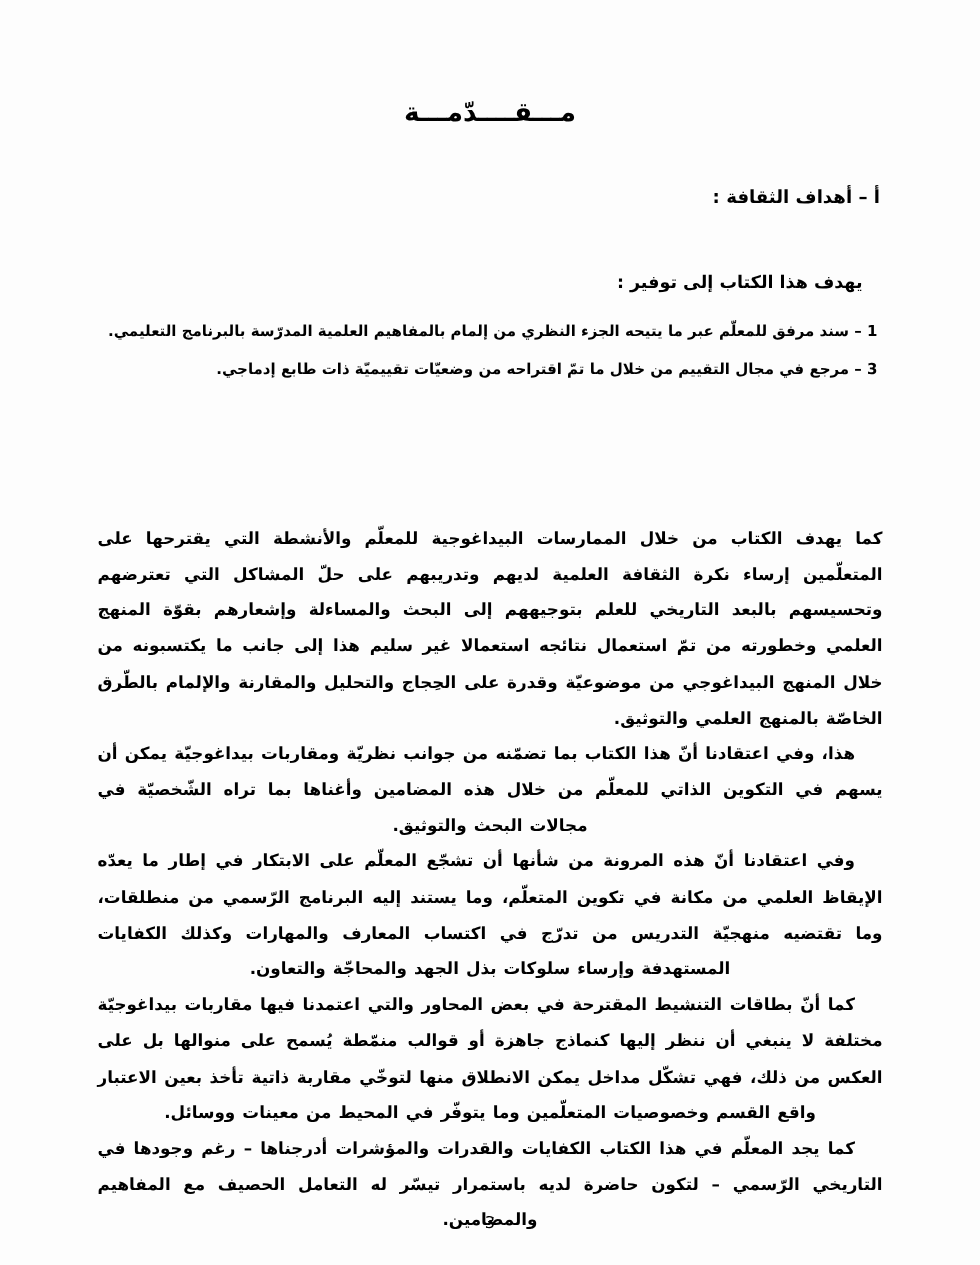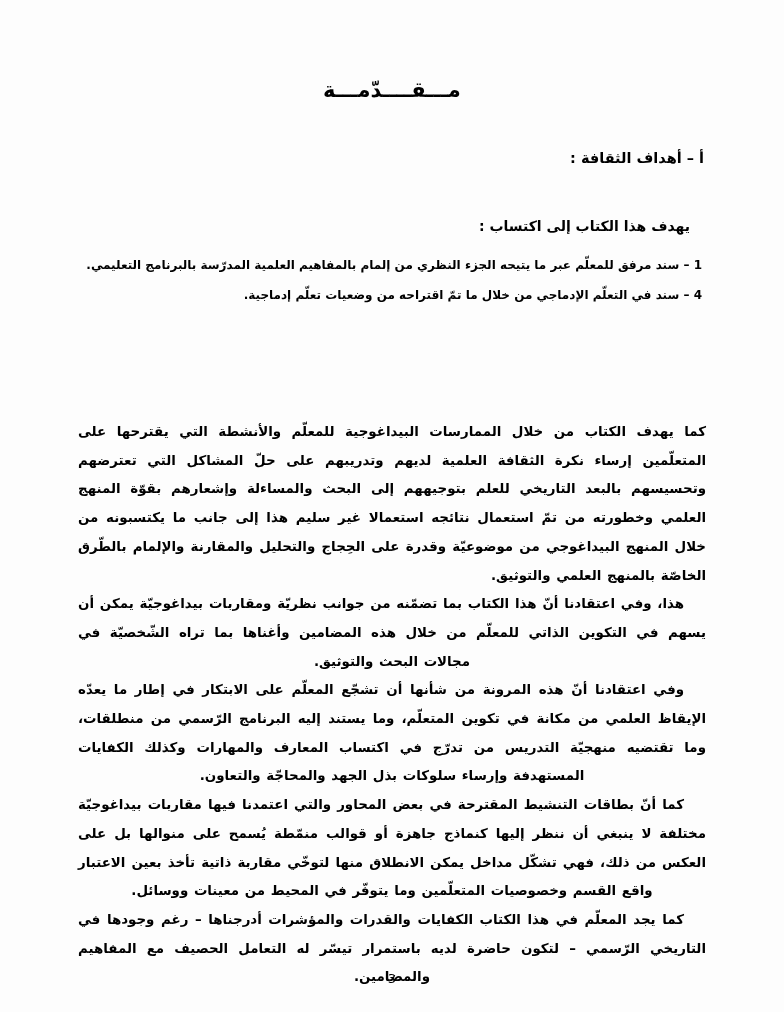--- a/index.html
+++ b/index.html
@@ -129,30 +129,30 @@
 </head>
 <body>
 
 <div class="page">
   <div class="content">
 
     <h1 class="doc-title">مـــقــــدّمـــة</h1>
 
     <div class="section-heading">أ – أهداف الثقافة :</div>
 
-    <div class="intro-line">يهدف هذا الكتاب إلى اكتساب :</div>
+    <div class="intro-line">يهدف هذا الكتاب إلى توفير :</div>
 
     <div class="num-list">
       <div class="num-item">
         <span class="marker">1 –</span>
         <span class="txt">سند مرفق للمعلّم عبر ما يتيحه الجزء النظري من إلمام بالمفاهيم العلمية المدرّسة بالبرنامج التعليمي.</span>
       </div>
       <div class="num-item">
-        <span class="marker">4 –</span>
-        <span class="txt">سند في التعلّم الإدماجي من خلال ما تمّ اقتراحه من وضعيات تعلّم إدماجية.</span>
+        <span class="marker">3 –</span>
+        <span class="txt">مرجع في مجال التقييم من خلال ما تمّ اقتراحه من وضعيّات تقييميّة ذات طابع إدماجي.</span>
       </div>
     </div>
 
     <div class="body-block">
       <p class="para last-right">كما يهدف الكتاب من خلال الممارسات البيداغوجية للمعلّم والأنشطة التي يقترحها على المتعلّمين إرساء نكرة الثقافة العلمية لديهم وتدريبهم على حلّ المشاكل التي تعترضهم وتحسيسهم بالبعد التاريخي للعلم بتوجيههم إلى البحث والمساءلة وإشعارهم بقوّة المنهج العلمي وخطورته من تمّ استعمال نتائجه استعمالا غير سليم هذا إلى جانب ما يكتسبونه من خلال المنهج البيداغوجي من موضوعيّة وقدرة على الحِجاج والتحليل والمقارنة والإلمام بالطّرق الخاصّة بالمنهج العلمي والتوثيق.</p>
       <p class="para indent">هذا، وفي اعتقادنا أنّ هذا الكتاب بما تضمّنه من جوانب نظريّة ومقاربات بيداغوجيّة يمكن أن يسهم في التكوين الذاتي للمعلّم من خلال هذه المضامين وأغناها بما تراه الشّخصيّة في مجالات البحث والتوثيق.</p>
       <p class="para indent">وفي اعتقادنا أنّ هذه المرونة من شأنها أن تشجّع المعلّم على الابتكار في إطار ما يعدّه الإيقاظ العلمي من مكانة في تكوين المتعلّم، وما يستند إليه البرنامج الرّسمي من منطلقات، وما تقتضيه منهجيّة التدريس من تدرّج في اكتساب المعارف والمهارات وكذلك الكفايات المستهدفة وإرساء سلوكات بذل الجهد والمحاجّة والتعاون.</p>
       <p class="para indent">كما أنّ بطاقات التنشيط المقترحة في بعض المحاور والتي اعتمدنا فيها مقاربات بيداغوجيّة مختلفة لا ينبغي أن ننظر إليها كنماذج جاهزة أو قوالب منمّطة يُسمح على منوالها بل على العكس من ذلك، فهي تشكّل مداخل يمكن الانطلاق منها لتوخّي مقاربة ذاتية تأخذ بعين الاعتبار واقع القسم وخصوصيات المتعلّمين وما يتوفّر في المحيط من معينات ووسائل.</p>
       <p class="para indent">كما يجد المعلّم في هذا الكتاب الكفايات والقدرات والمؤشرات أدرجناها – رغم وجودها في التاريخي الرّسمي – لتكون حاضرة لديه باستمرار تيسّر له التعامل الحصيف مع المفاهيم والمضامين.</p>
     </div>

